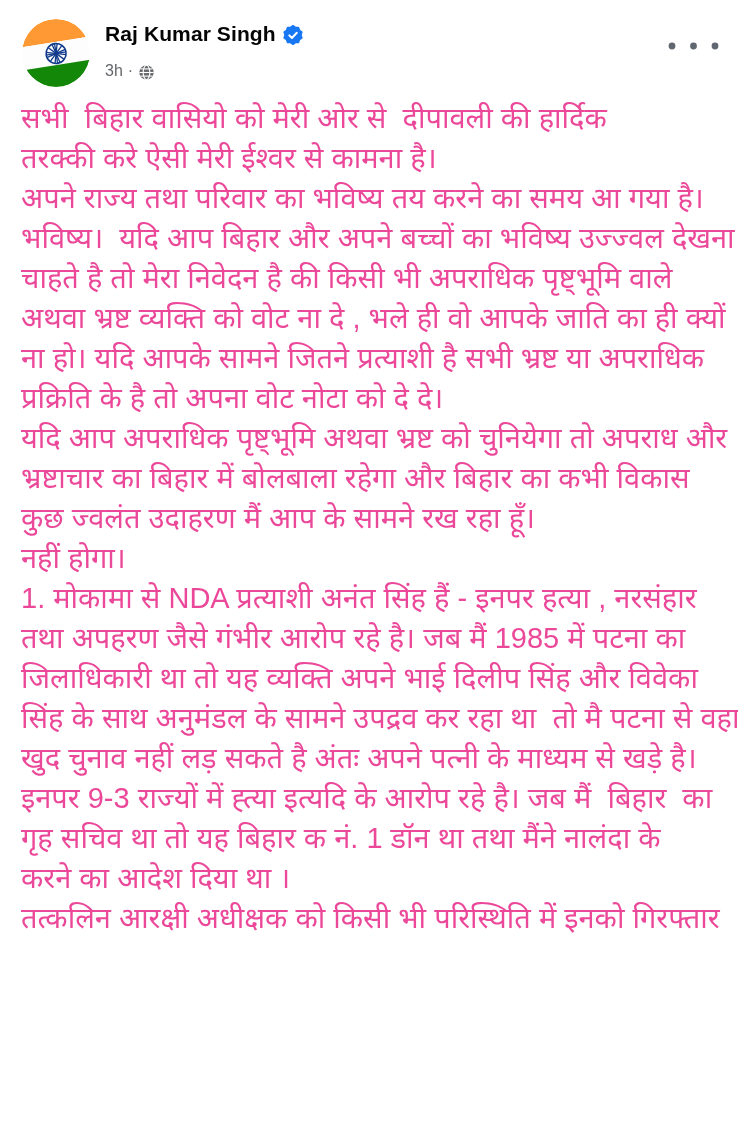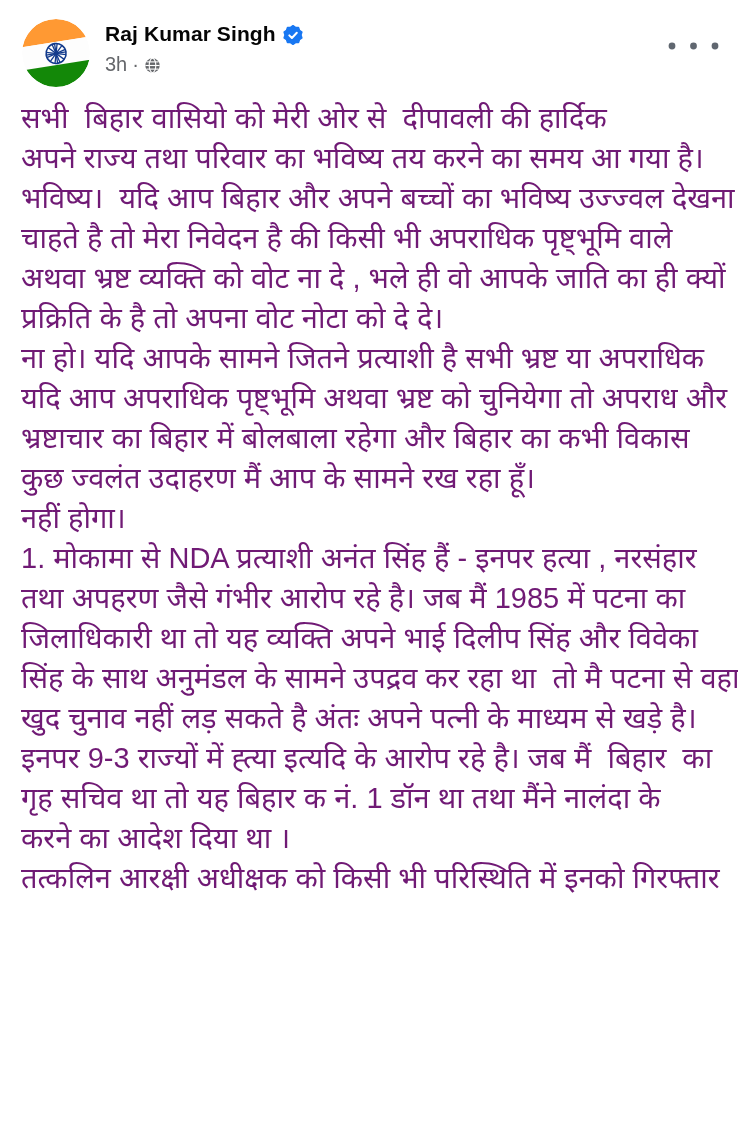--- a/index.html
+++ b/index.html
@@ -46,23 +46,23 @@
     cursor: pointer;
   }
   .verified-badge {
     margin-left: 7px;
     display: inline-flex;
     transform: translateY(1px);
   }
   .meta-row {
     display: flex;
     align-items: center;
-    margin-top: 7px;
+    margin-top: 16px;
     color: #65676b;
-    font-size: 20px;
+    font-size: 16px;
   }
   .meta-sep { margin: 0 5px; }
   .globe-icon { display: inline-flex; transform: translateY(1px); }
 
   .menu-button {
     position: absolute;
     top: 33px;
     right: 14px;
     padding: 4px;
     cursor: pointer;
@@ -70,21 +70,21 @@
   }
 
   
   .post-body {
     padding: 11px 14px 0 21px;
     overflow: hidden;
   }
   .post-line {
     font-size: 29px;
     line-height: 40px;
-    color: #701a75;
+    color: #ec4899;
     white-space: pre;
     letter-spacing: 0px;
   }
 </style>
 </head>
 <body>
 
 <div class="page">
 
   <div class="post-header">
@@ -154,26 +154,27 @@
           <circle cx="26.5" cy="5" r="3.4" fill="#606770"></circle>
           <circle cx="48" cy="5" r="3.4" fill="#606770"></circle>
         </svg>
       </span>
     </div>
 
   </div>
 
   <div class="post-body">
       <div class="post-line">सभी  बिहार वासियो को मेरी ओर से  दीपावली की हार्दिक</div>
+      <div class="post-line">तरक्की करे ऐसी मेरी ईश्वर से कामना है।</div>
       <div class="post-line">अपने राज्य तथा परिवार का भविष्य तय करने का समय आ गया है।</div>
       <div class="post-line">भविष्य।  यदि आप बिहार और अपने बच्चों का भविष्य उज्ज्वल देखना</div>
       <div class="post-line">चाहते है तो मेरा निवेदन है की किसी भी अपराधिक पृष्ट्भूमि वाले</div>
       <div class="post-line">अथवा भ्रष्ट व्यक्ति को वोट ना दे , भले ही वो आपके जाति का ही क्यों</div>
+      <div class="post-line">ना हो। यदि आपके सामने जितने प्रत्याशी है सभी भ्रष्ट या अपराधिक</div>
       <div class="post-line">प्रक्रिति के है तो अपना वोट नोटा को दे दे।</div>
-      <div class="post-line">ना हो। यदि आपके सामने जितने प्रत्याशी है सभी भ्रष्ट या अपराधिक</div>
       <div class="post-line">यदि आप अपराधिक पृष्ट्भूमि अथवा भ्रष्ट को चुनियेगा तो अपराध और</div>
       <div class="post-line">भ्रष्टाचार का बिहार में बोलबाला रहेगा और बिहार का कभी विकास</div>
       <div class="post-line">कुछ ज्वलंत उदाहरण मैं आप के सामने रख रहा हूँ।</div>
       <div class="post-line">नहीं होगा।</div>
       <div class="post-line">1. मोकामा से NDA प्रत्याशी अनंत सिंह हैं - इनपर हत्या , नरसंहार</div>
       <div class="post-line">तथा अपहरण जैसे गंभीर आरोप रहे है। जब मैं 1985 में पटना का</div>
       <div class="post-line">जिलाधिकारी था तो यह व्यक्ति अपने भाई दिलीप सिंह और विवेका</div>
       <div class="post-line">सिंह के साथ अनुमंडल के सामने उपद्रव कर रहा था  तो मै पटना से वहा</div>
       <div class="post-line">खुद चुनाव नहीं लड़ सकते है अंतः अपने पत्नी के माध्यम से खड़े है।</div>
       <div class="post-line">इनपर 9-3 राज्यों में ह्त्या इत्यदि के आरोप रहे है। जब मैं  बिहार  का</div>

